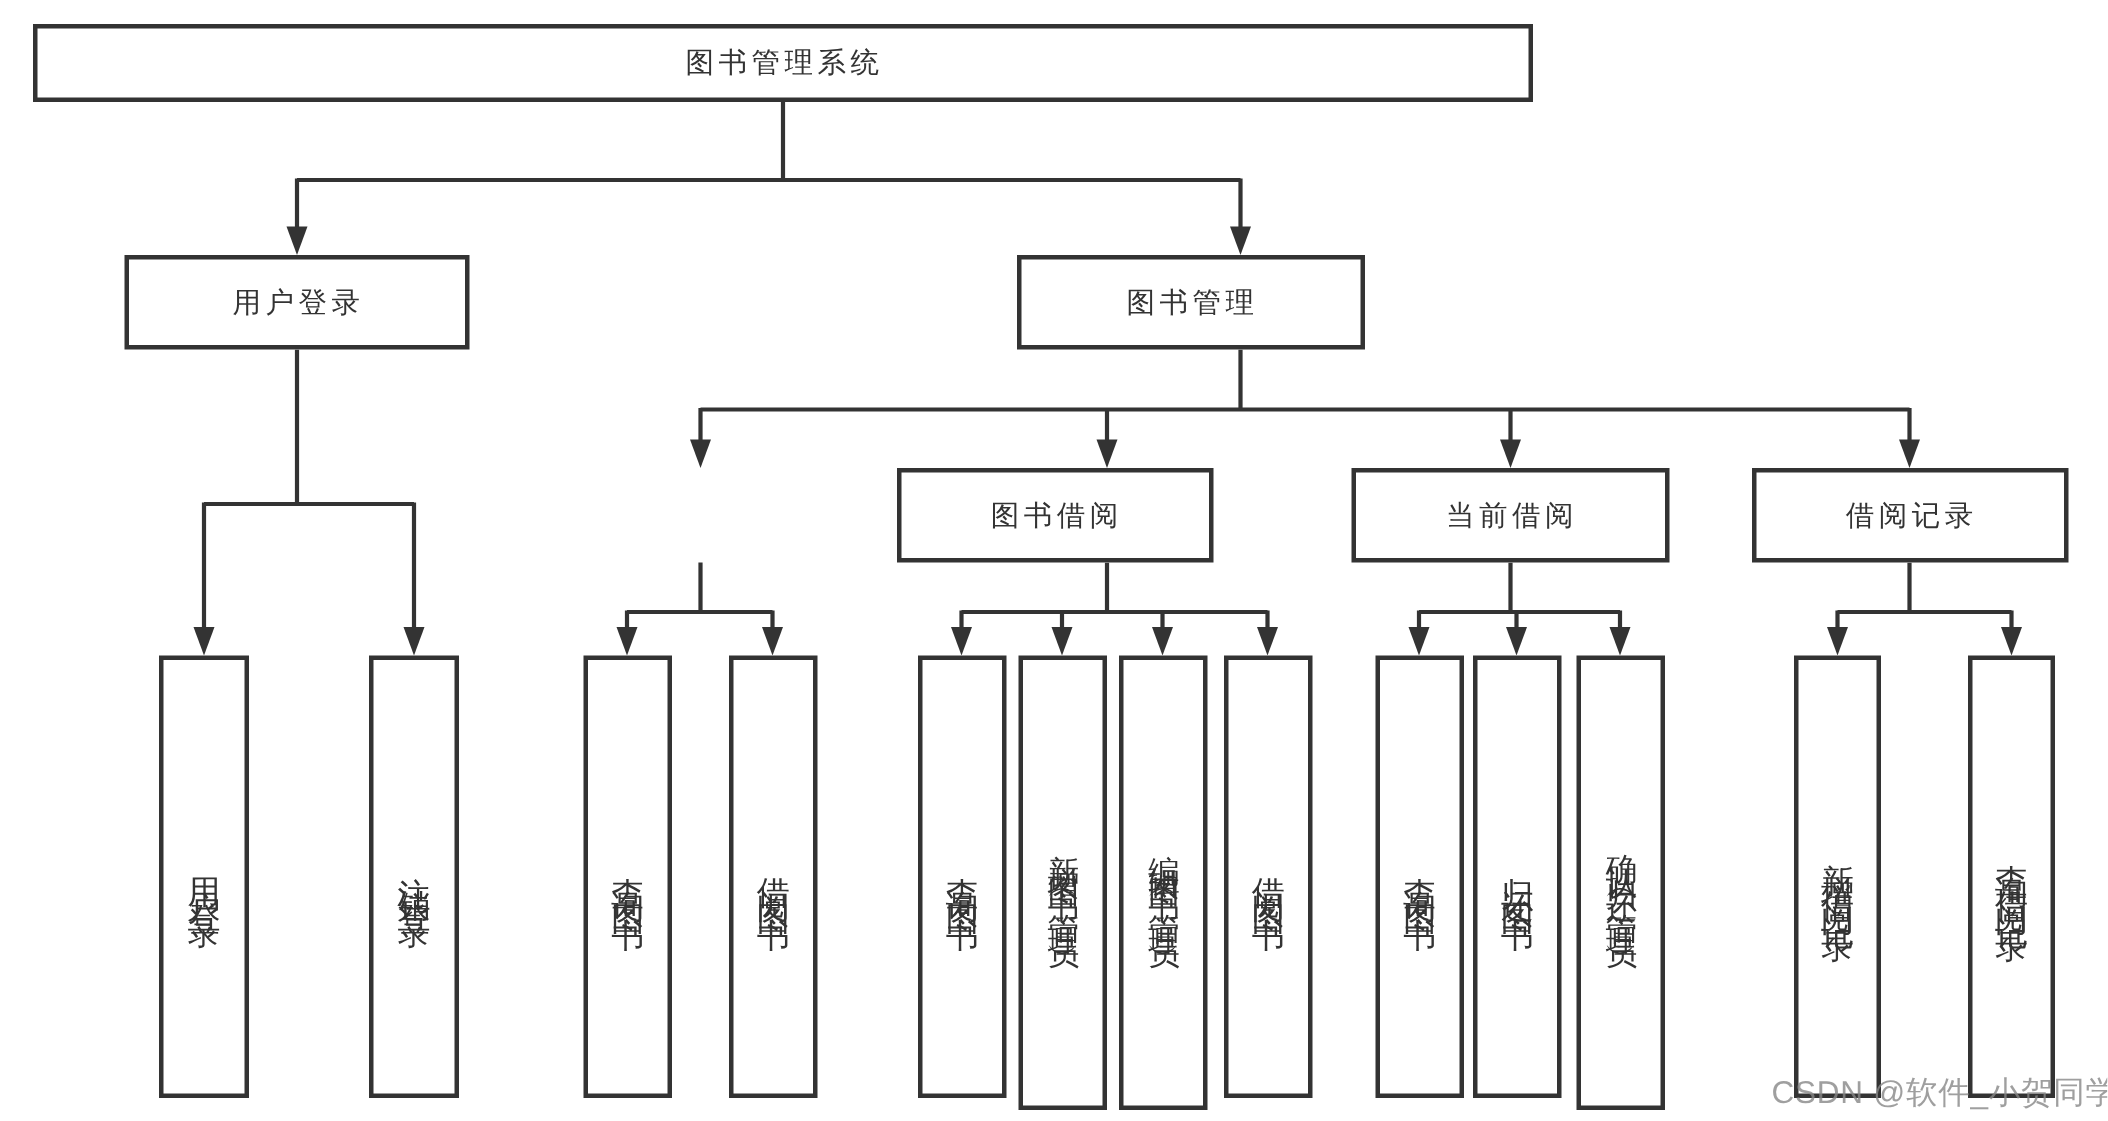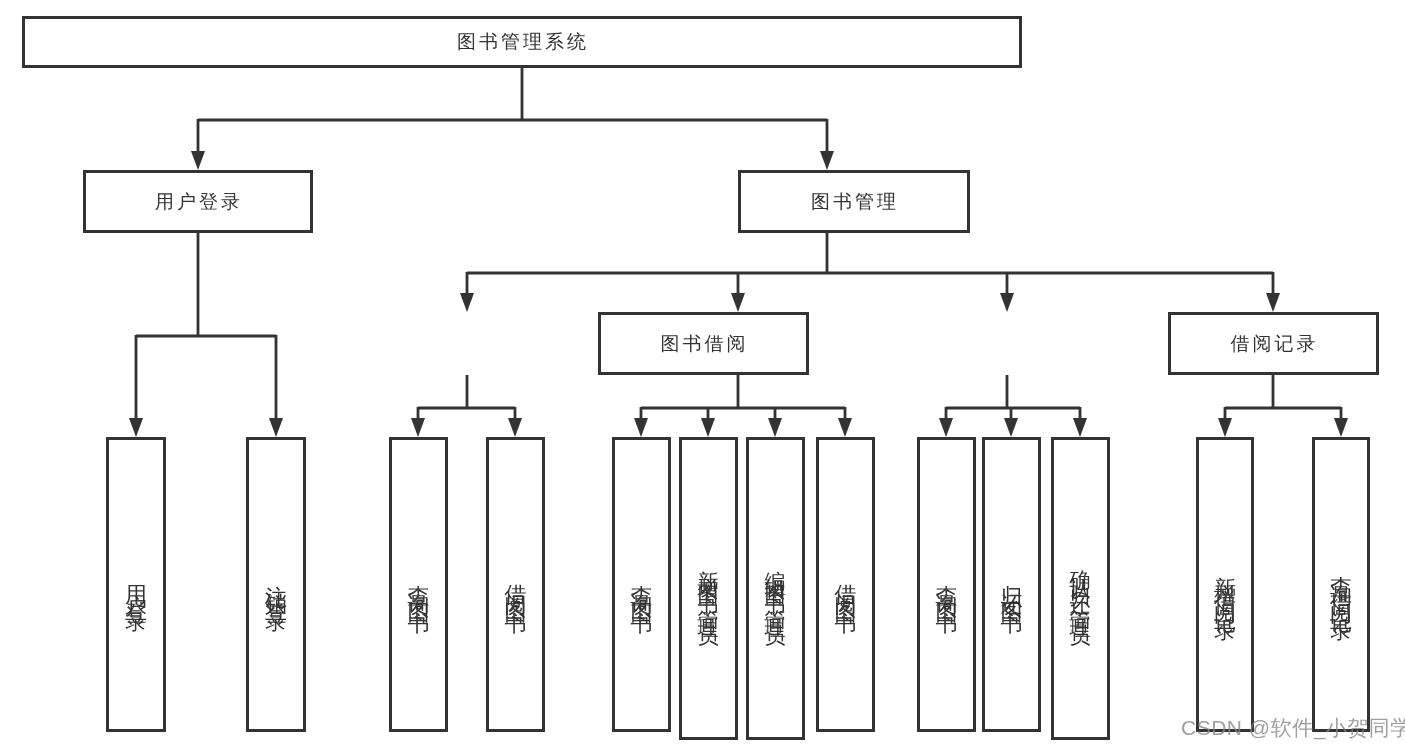--- a/index.html
+++ b/index.html
@@ -109,26 +109,29 @@
     </g>
   </svg>
 
   <div class="box h-box" style="left:22px;top:16px;width:1000px;height:52px;">
     <span class="label">图书管理系统</span>
   </div>
 
   <div class="box h-box" style="left:83px;top:170px;width:230px;height:63px;">
     <span class="label">用户登录</span>
   </div>
-  <div class="box h-box" style="left:738px;top:170px;width:232px;height:63px;align-items:center;">
+  <div class="box h-box" style="left:678px;top:170px;width:232px;height:63px;align-items:center;">
     <span class="label">图书管理</span>
   </div>
 
   <div class="box h-box" style="left:598px;top:312px;width:211px;height:63px;">
     <span class="label">图书借阅</span>
+  </div>
+  <div class="box h-box" style="left:901px;top:312px;width:212px;height:63px;">
+    <span class="label">当前借阅</span>
   </div>
   <div class="box h-box" style="left:1168px;top:312px;width:211px;height:63px;">
     <span class="label">借阅记录</span>
   </div>
 
   <div class="box v-box" style="left:106px;top:437px;width:60px;height:295px;">
     <span class="label">用户登录</span>
   </div>
   <div class="box v-box" style="left:246px;top:437px;width:60px;height:295px;">
     <span class="label">注销登录</span>

